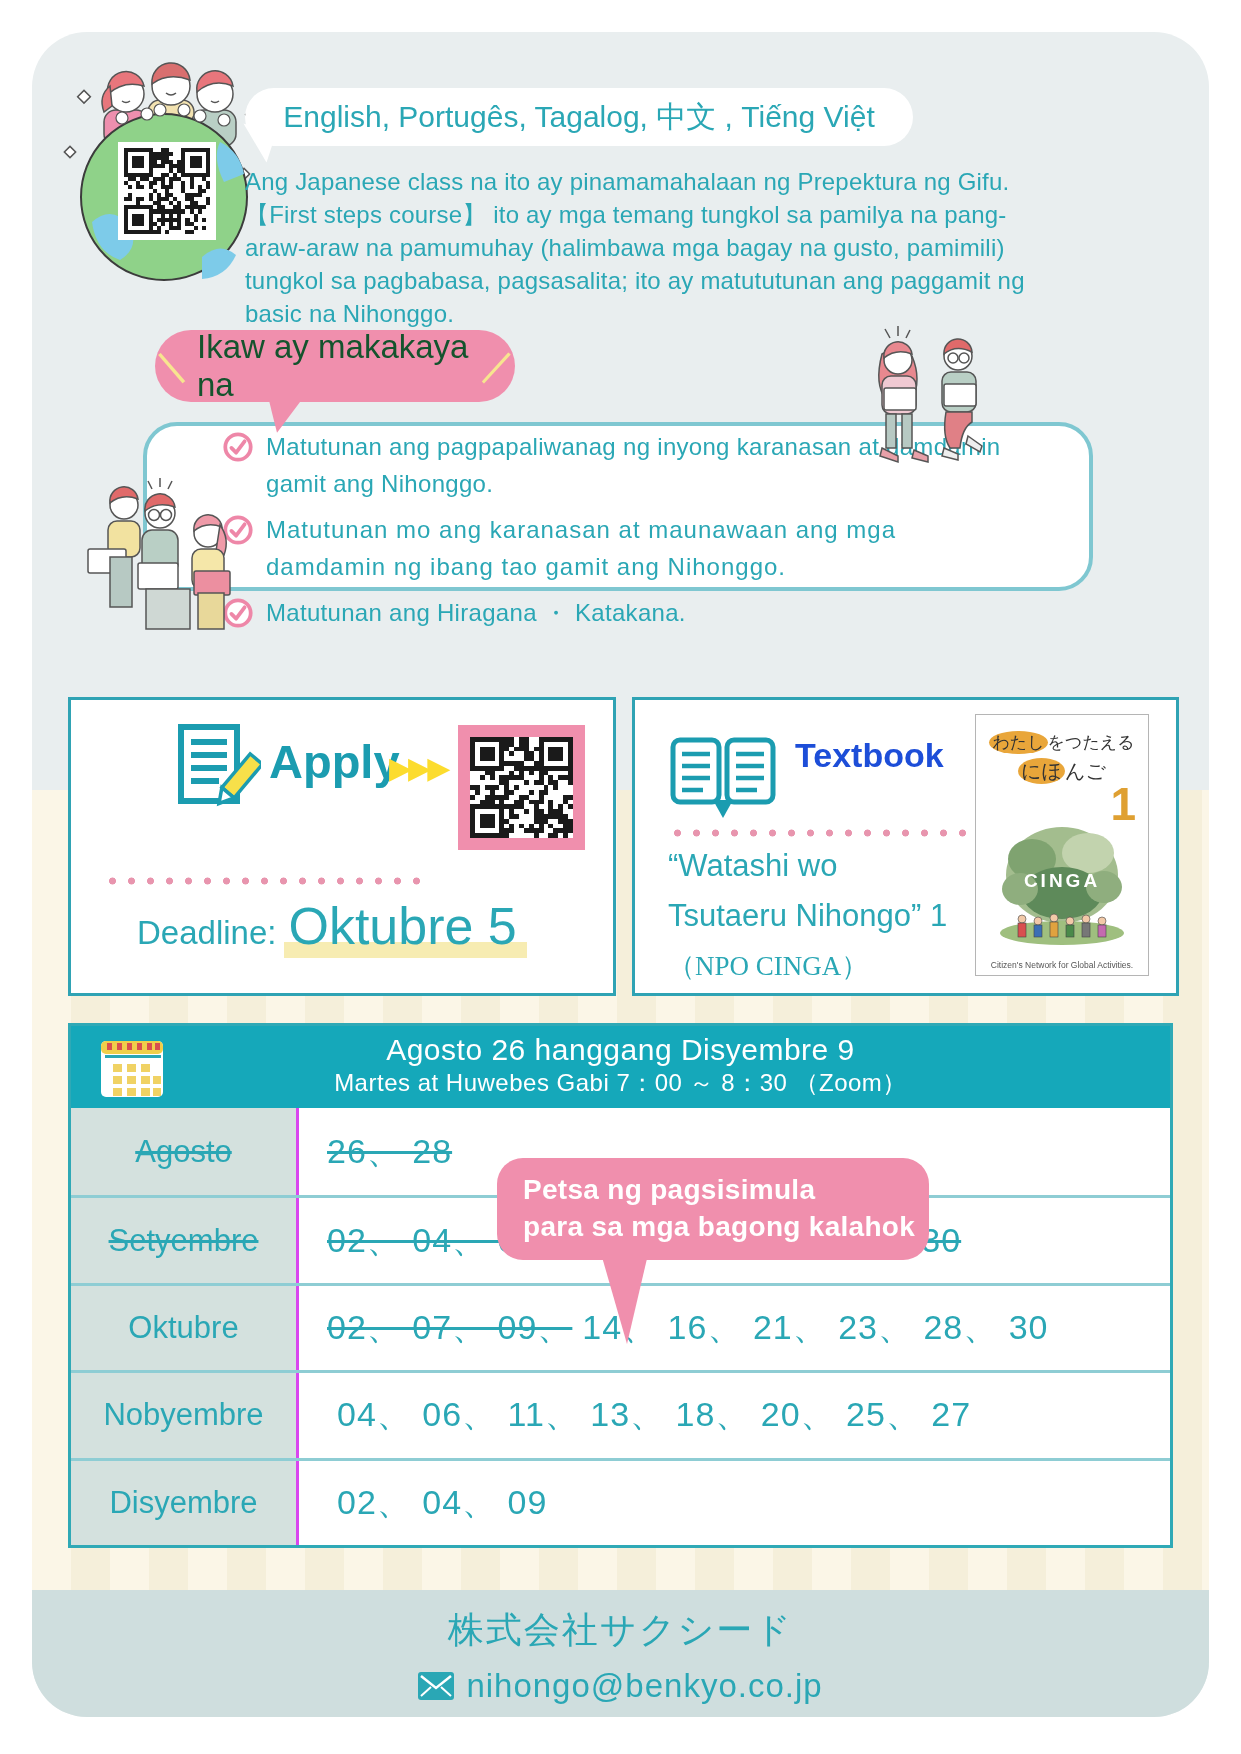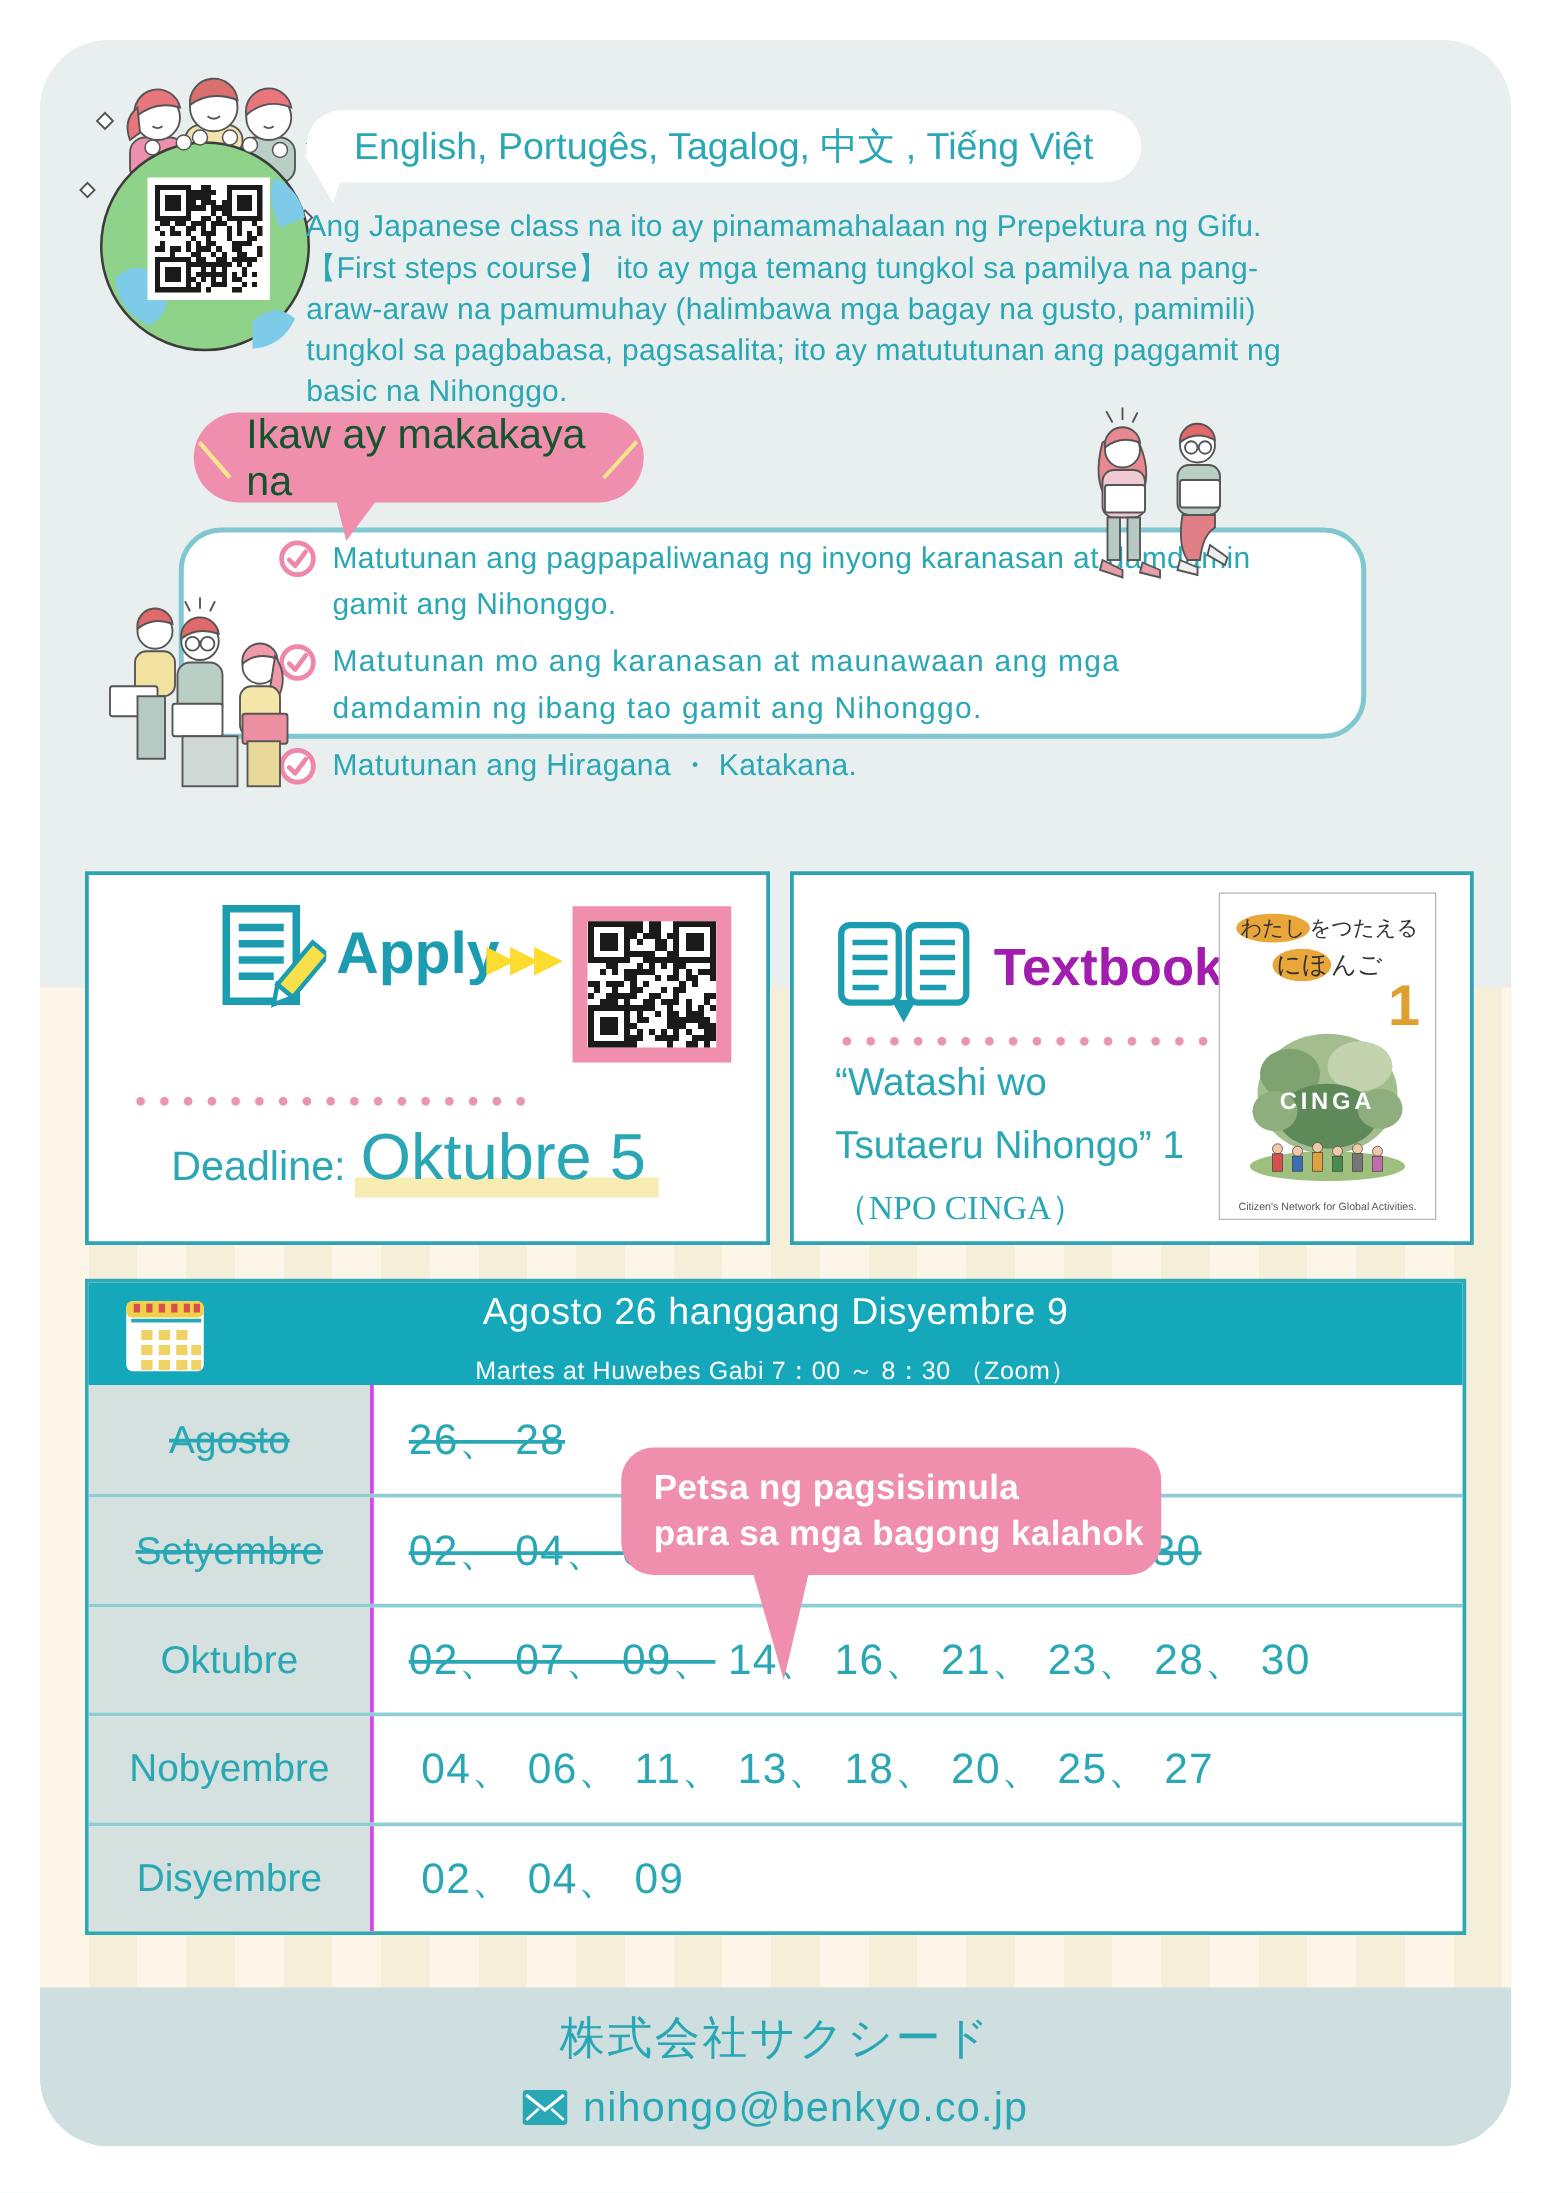--- a/index.html
+++ b/index.html
@@ -48,39 +48,39 @@
   .arrows{left:318px;top:50px;font-size:30px;color:#fcdc2e;letter-spacing:-4px;}
   .qr-frame{left:387px;top:25px;width:103px;height:101px;background:#f08fad;padding:12px;}
   .qr-inner{background:#fff;width:100%;height:100%;}
   .dotline{height:10px;background-image:radial-gradient(circle,#e895ae 3.2px,transparent 3.8px);
            background-size:19px 10px;background-repeat:repeat-x;}
   .deadline-row{left:66px;top:196px;display:flex;align-items:flex-end;gap:8px;}
   .deadline-label{font-size:33px;color:#2aa7b5;padding-bottom:6px;}
   .deadline-value{font-size:52px;color:#2aa7b5;
       background:linear-gradient(#f7ecb2,#f7ecb2) no-repeat left bottom/100% 16px;
       padding:0 10px 2px 4px;}
-  .tb-label{left:160px;top:50px;font-size:42px;font-weight:bold;color:#a21caf;}
+  .tb-label{left:160px;top:36px;font-size:34px;font-weight:bold;color:#1d4ed8;}
   .tb-line{left:33px;color:#2aa7b5;font-size:31px;}
   .tb-line3{left:33px;color:#2aa7b5;font-size:27px;}
 
   
   .cover{left:340px;top:14px;width:172px;height:260px;background:#fff;border:1px solid #b5b5b5;
          overflow:hidden;}
   .cover .l1{margin-top:16px;text-align:center;font-size:17px;color:#333;}
   .cover .l2{margin-top:4px;text-align:center;font-size:20px;color:#333;}
   .cover .oc{background:#e9a63a;border-radius:50%;padding:2px 3px;}
   .cover .vol{position:absolute;right:12px;top:62px;font-size:46px;font-weight:bold;color:#dfa032;}
   .cover .caption{position:absolute;left:0;right:0;bottom:5px;text-align:center;font-size:8.5px;color:#555;}
 
   
   .sched{left:36px;top:991px;width:1105px;height:525px;border:3px solid #2fa9b6;background:#fff;
          box-sizing:border-box;}
   .sched-header{height:82px;background:#15a8ba;color:#fff;text-align:center;position:relative;}
   .sched-header .h1{padding-top:7px;font-size:30px;letter-spacing:0.5px;}
-  .sched-header .h2{font-size:20px;letter-spacing:0.5px;margin-top:16px;}
+  .sched-header .h2{font-size:24px;letter-spacing:0.5px;}
   .srows{display:grid;grid-template-rows:repeat(5,1fr);height:437px;}
   .srow{display:grid;grid-template-columns:228px 1fr;}
   .srow + .srow{border-top:3px solid #8ecdd4;}
   .mcell{background:#d4e1de;border-right:3px solid #d946ef;display:flex;align-items:center;
          justify-content:center;font-size:31px;color:#2aa7b5;}
   .dcell{display:flex;align-items:center;padding-left:28px;font-size:34px;color:#2aa7b5;
          letter-spacing:1px;text-align:center;}
   .dcell span + span{margin-left:10px;}
   .struck{text-decoration:line-through;text-decoration-thickness:3px;}
   .callout{left:465px;top:1126px;width:432px;height:102px;background:#f08fad;border-radius:26px;

